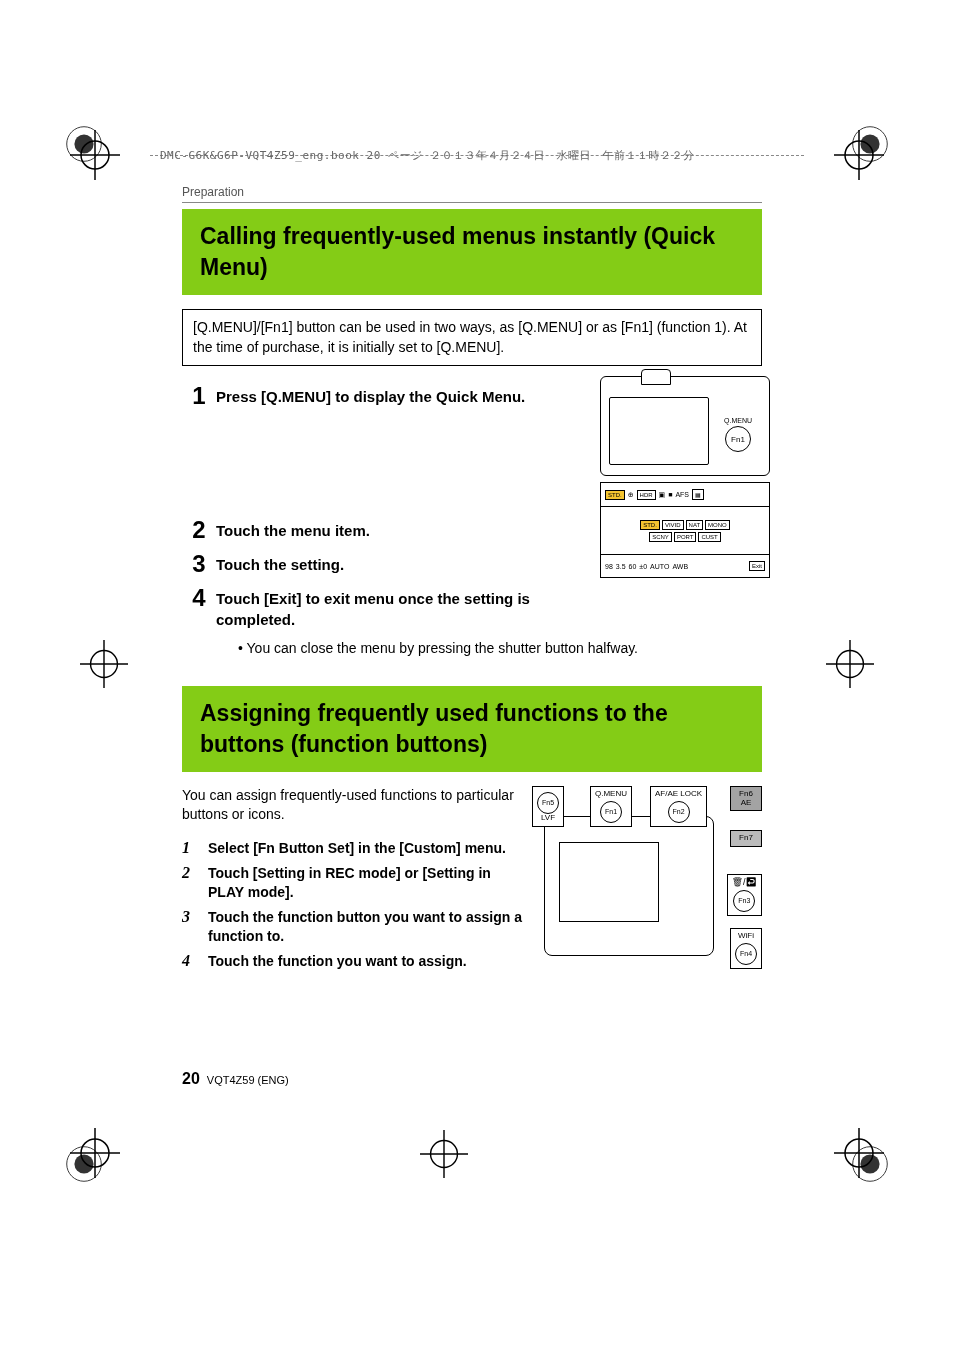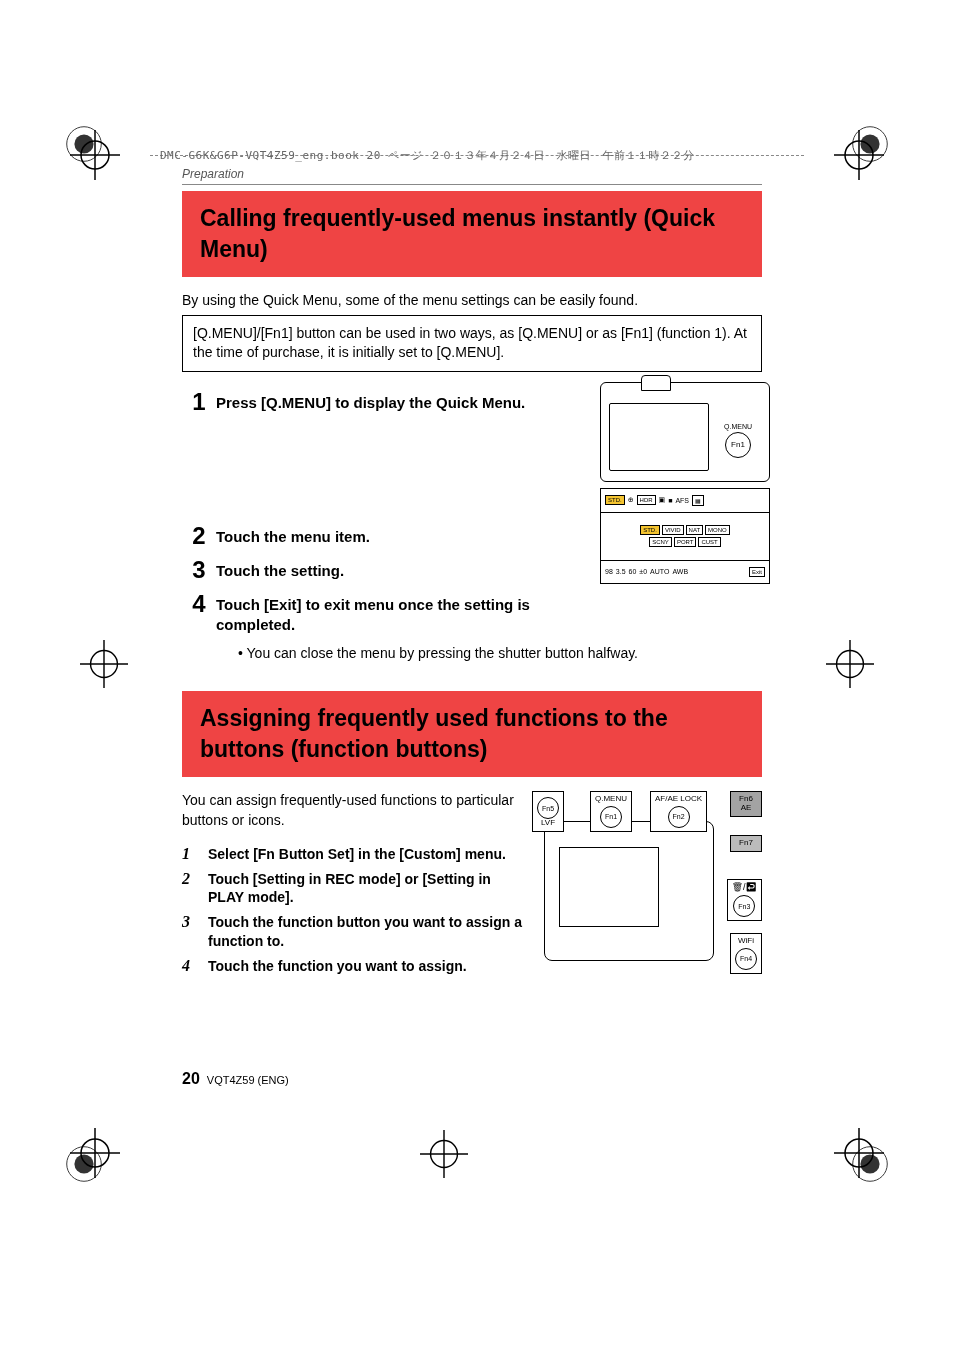--- a/index.html
+++ b/index.html
@@ -55,25 +55,24 @@
       color: #666;
       font-family: "MS Gothic", monospace;
       letter-spacing: 0.5px;
     }
     .section-label {
       font-size: 12px;
       color: #555;
       margin-bottom: 6px;
       padding-bottom: 3px;
       border-bottom: 1px solid #888;
-      margin-top: 37px;
-      font-style: italic;
+      margin-top: 55px;
     }
     .heading-block {
-      background: #ef4444;
+      background: #84cc16;
       padding: 12px 18px;
       margin-bottom: 14px;
     }
     .heading-block h1 {
       font-size: 23px;
       font-weight: bold;
       line-height: 1.35;
       color: #000;
     }
     .intro {
@@ -329,21 +328,20 @@
 <div class="header-text">DMC-G6K&amp;G6P-VQT4Z59_eng.book  20 ページ  ２０１３年４月２４日　水曜日　午前１１時２２分</div>
 
 <div class="page-content">
 
   <div class="section-label">Preparation</div>
 
   <div class="heading-block">
     <h1>Calling frequently-used menus instantly (Quick Menu)</h1>
   </div>
 
-  <div class="intro">By using the Quick Menu, some of the menu settings can be easily found.</div>
 
   <div class="note-box">[Q.MENU]/[Fn1] button can be used in two ways, as [Q.MENU] or as [Fn1] (function 1). At the time of purchase, it is initially set to [Q.MENU].</div>
 
   <div class="steps-block">
     <div class="qm-diagram">
       <div class="camera-top">
         <div class="dial"></div>
         <div class="screen"></div>
         <div class="btn-area">
           <div class="label-qmenu">Q.MENU</div>

